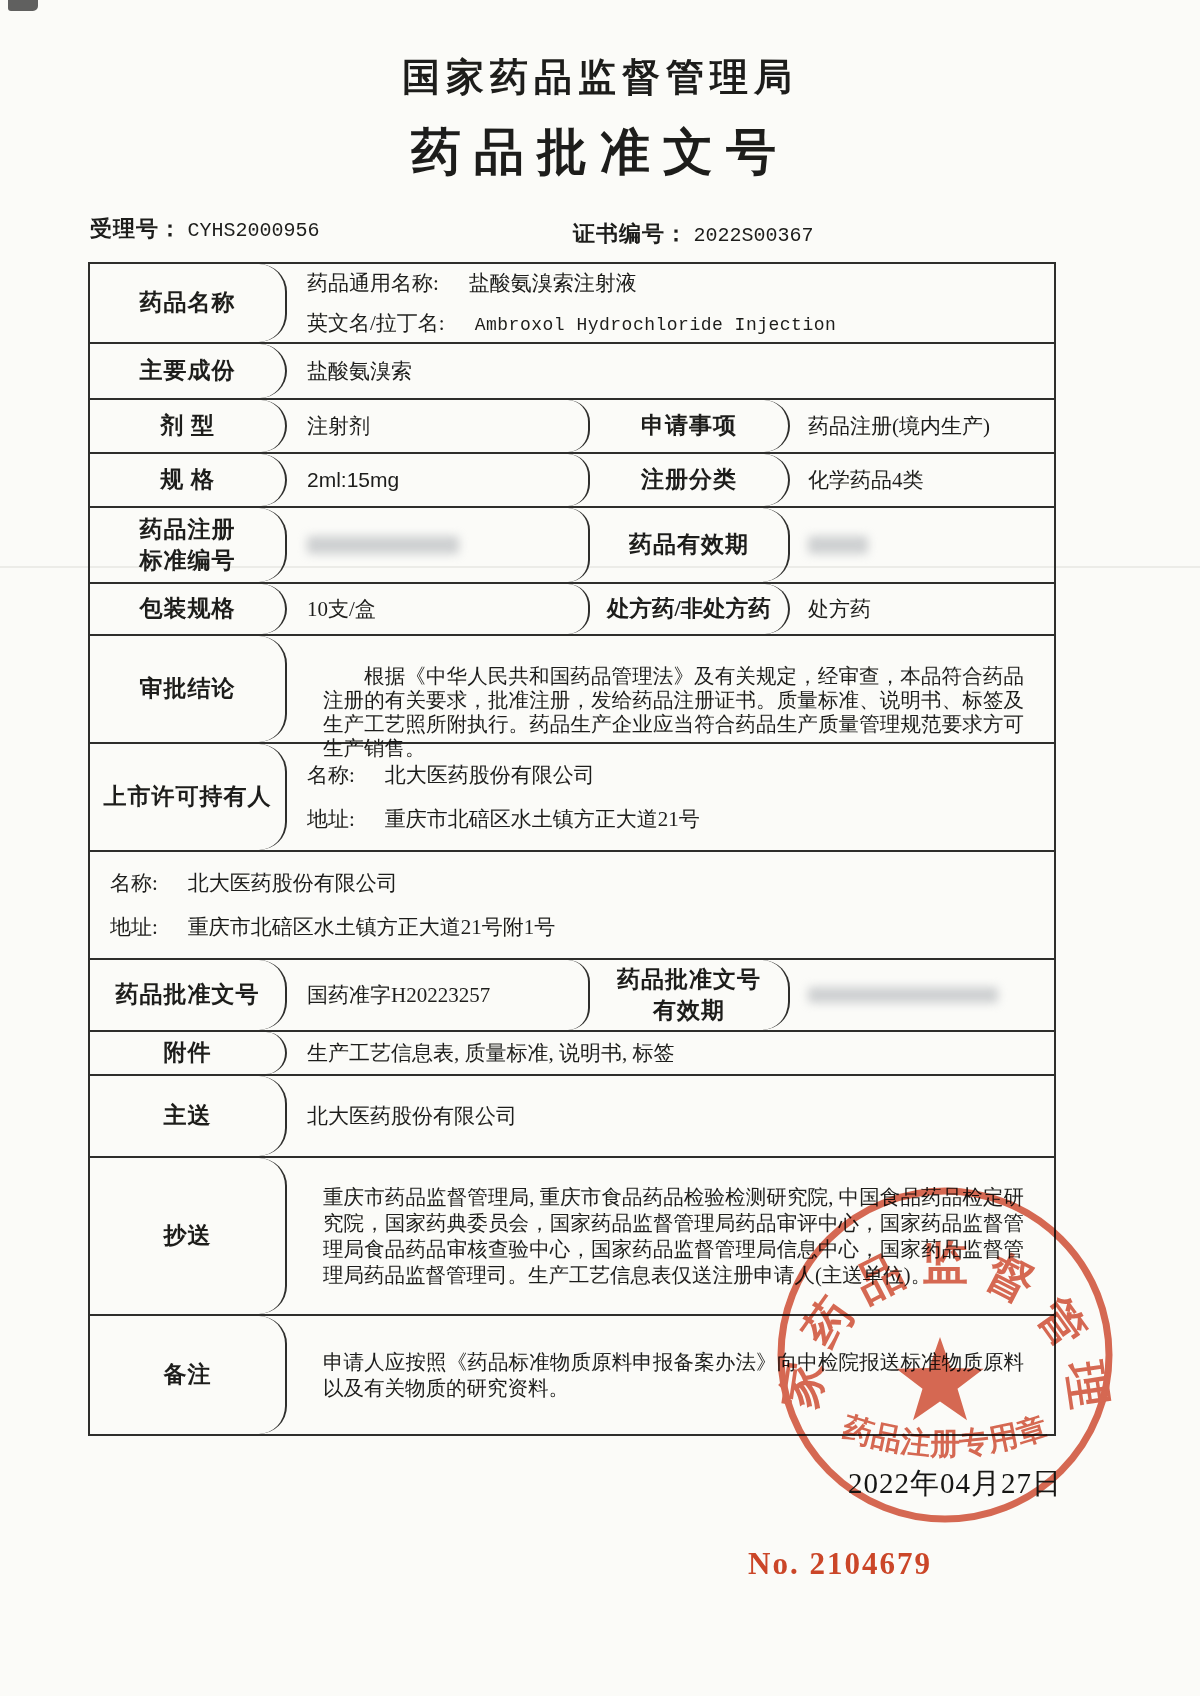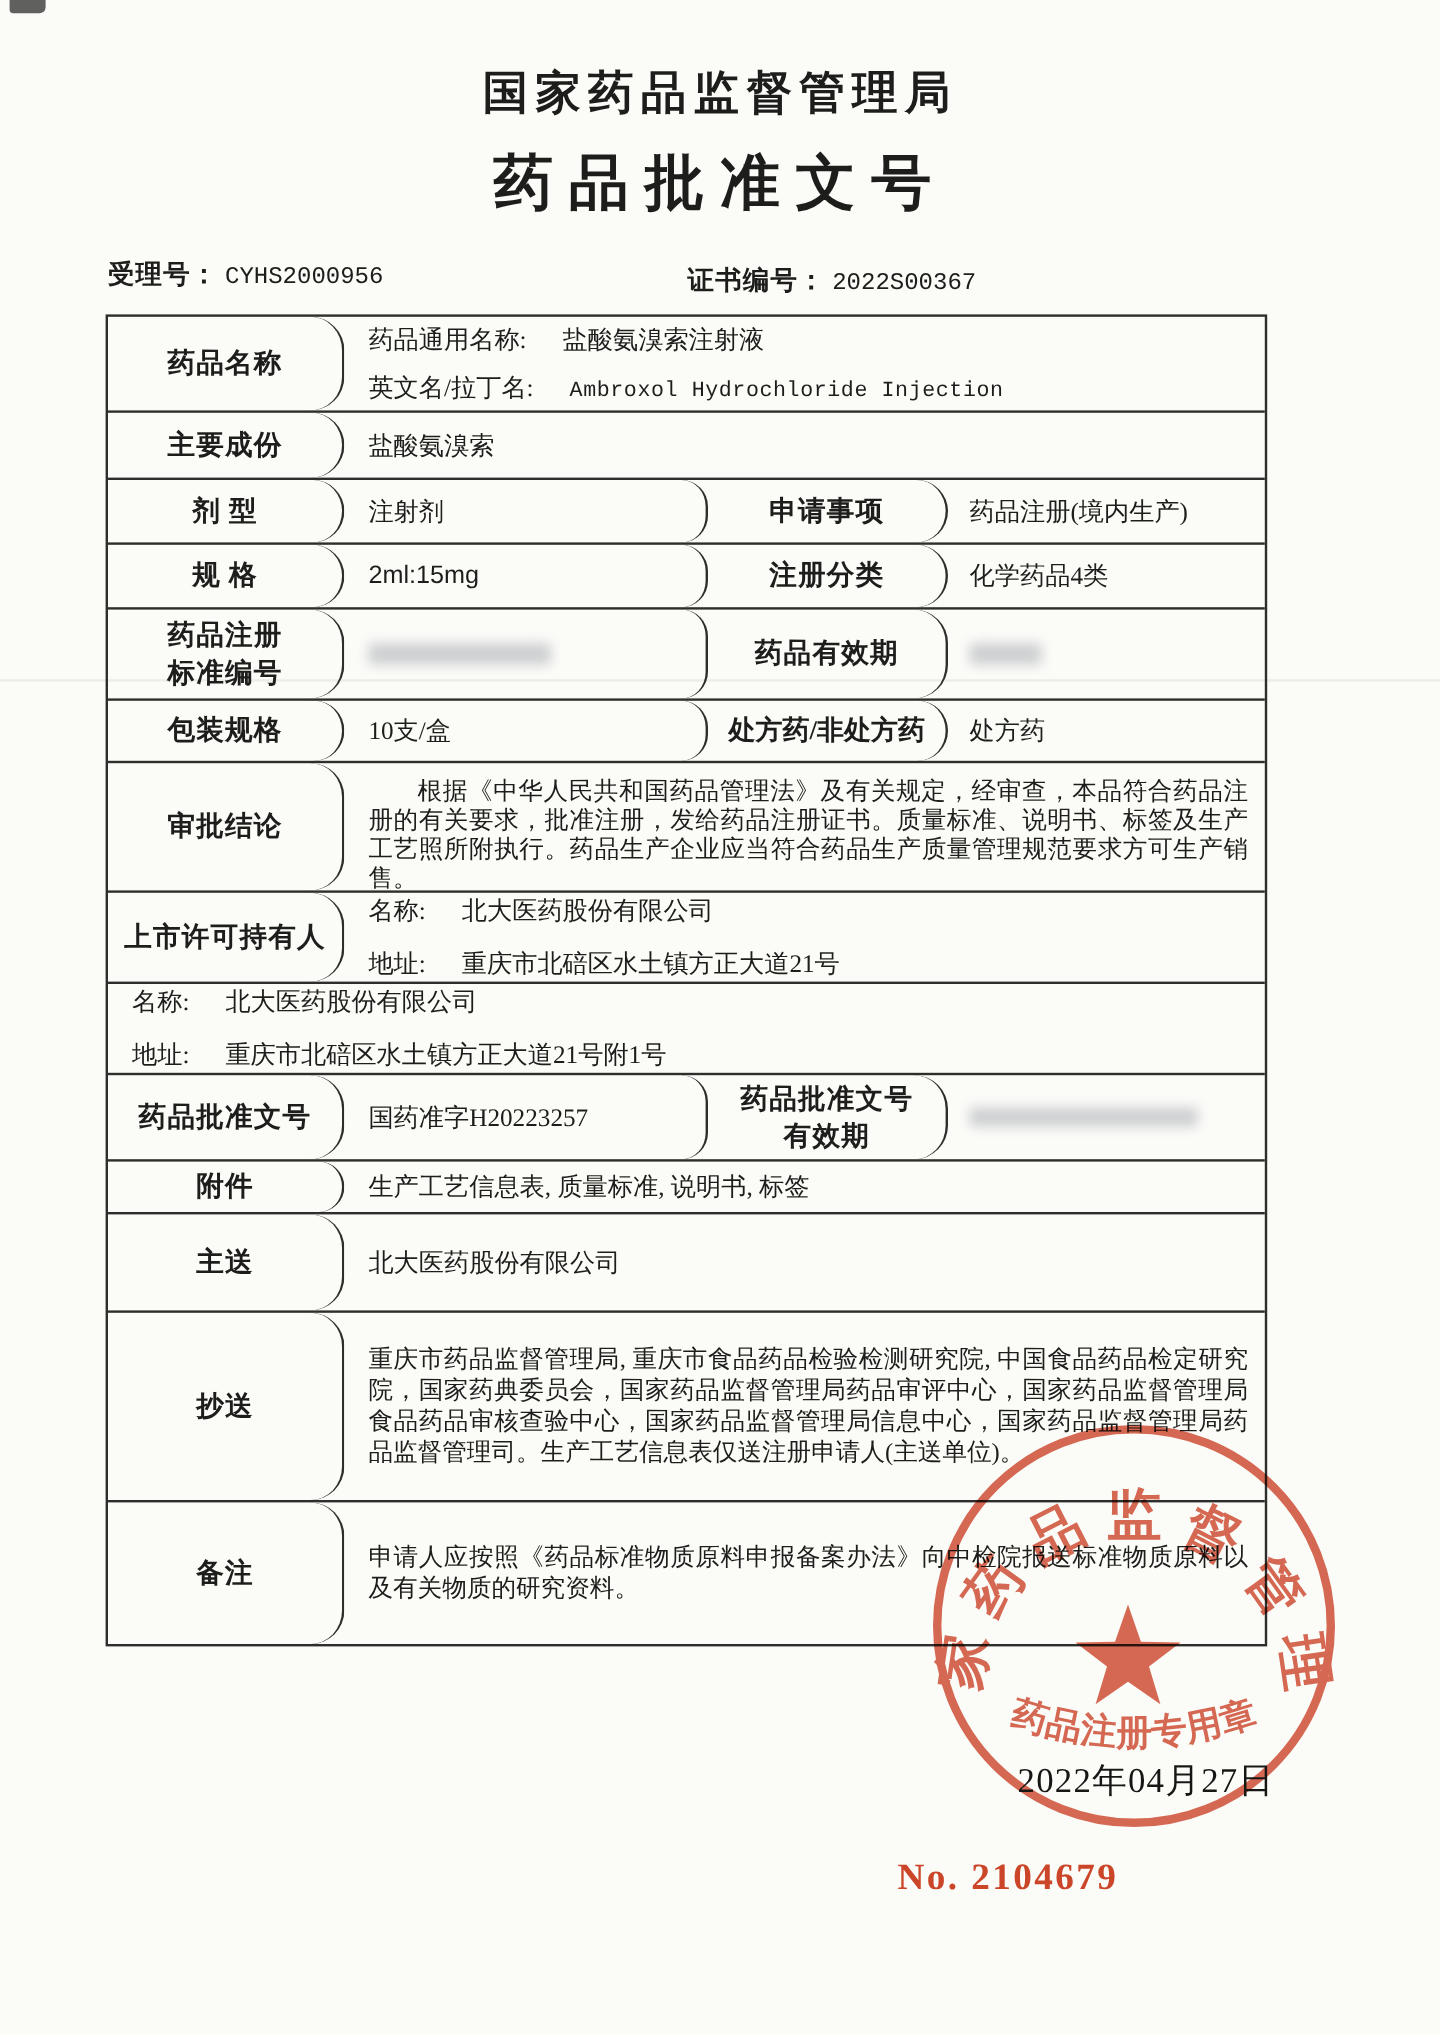--- a/index.html
+++ b/index.html
@@ -29,30 +29,30 @@
   .cell{border-right:2px solid #2e2e2c;box-sizing:border-box;}
   .cell:last-child{border-right:none;}
   .c1{width:197px;display:flex;flex-direction:column;align-items:center;justify-content:center;flex-shrink:0;}
   .c3{width:200px;display:flex;flex-direction:column;align-items:center;justify-content:center;flex-shrink:0;}
   .c4{width:264px;display:flex;align-items:center;padding-left:18px;flex-shrink:0;font-size:21px;}
   .cv{flex:1;display:flex;flex-direction:column;justify-content:center;padding:5px 14px 5px 20px;font-size:21px;min-width:0;border-radius:22px;}
   .label{font-weight:bold;font-size:23px;letter-spacing:1px;line-height:1.35;text-align:center;border-radius:28px;}
   .label-sm{font-size:22.5px;letter-spacing:0;}
 
   .h80{height:80px}.h56{height:56px}.h54{height:54px}.h76{height:76px}.h52{height:52px}
-  .h108{height:108px}.h92{height:76px}.h72{height:72px}.h44{height:44px}.h82{height:82px}
+  .h108{height:108px}.h92{height:108px}.h72{height:72px}.h44{height:44px}.h82{height:82px}
   .h158{height:158px}.h118{height:118px}
 
   .kv{display:flex;align-items:baseline;}
   .kv .k{margin-right:30px;white-space:nowrap;}
   .gap .kv + .kv{margin-top:12px;}
   .gap2 .kv + .kv{margin-top:16px;}
   .eng{font-size:18px;letter-spacing:.5px;}
 
-  .para{margin:0;text-align:justify;font-size:20.5px;line-height:26px;}
+  .para{margin:16px;text-align:justify;font-size:20.5px;line-height:26px;}
   .para-tight{line-height:24px;}
   .indent{text-indent:2em;}
   .cell-top{justify-content:flex-start;padding-top:12px;}
 
   .redact{background:#a9adb2;filter:blur(5px);opacity:.55;border-radius:3px;}
   .redact-wide{width:152px;height:18px;}
   .redact-small{width:60px;height:18px;}
   .redact-med{width:190px;height:16px;}
 
   .stamp{position:absolute;left:762px;top:1178px;width:372px;height:372px;mix-blend-mode:multiply;opacity:.82;pointer-events:none;}

